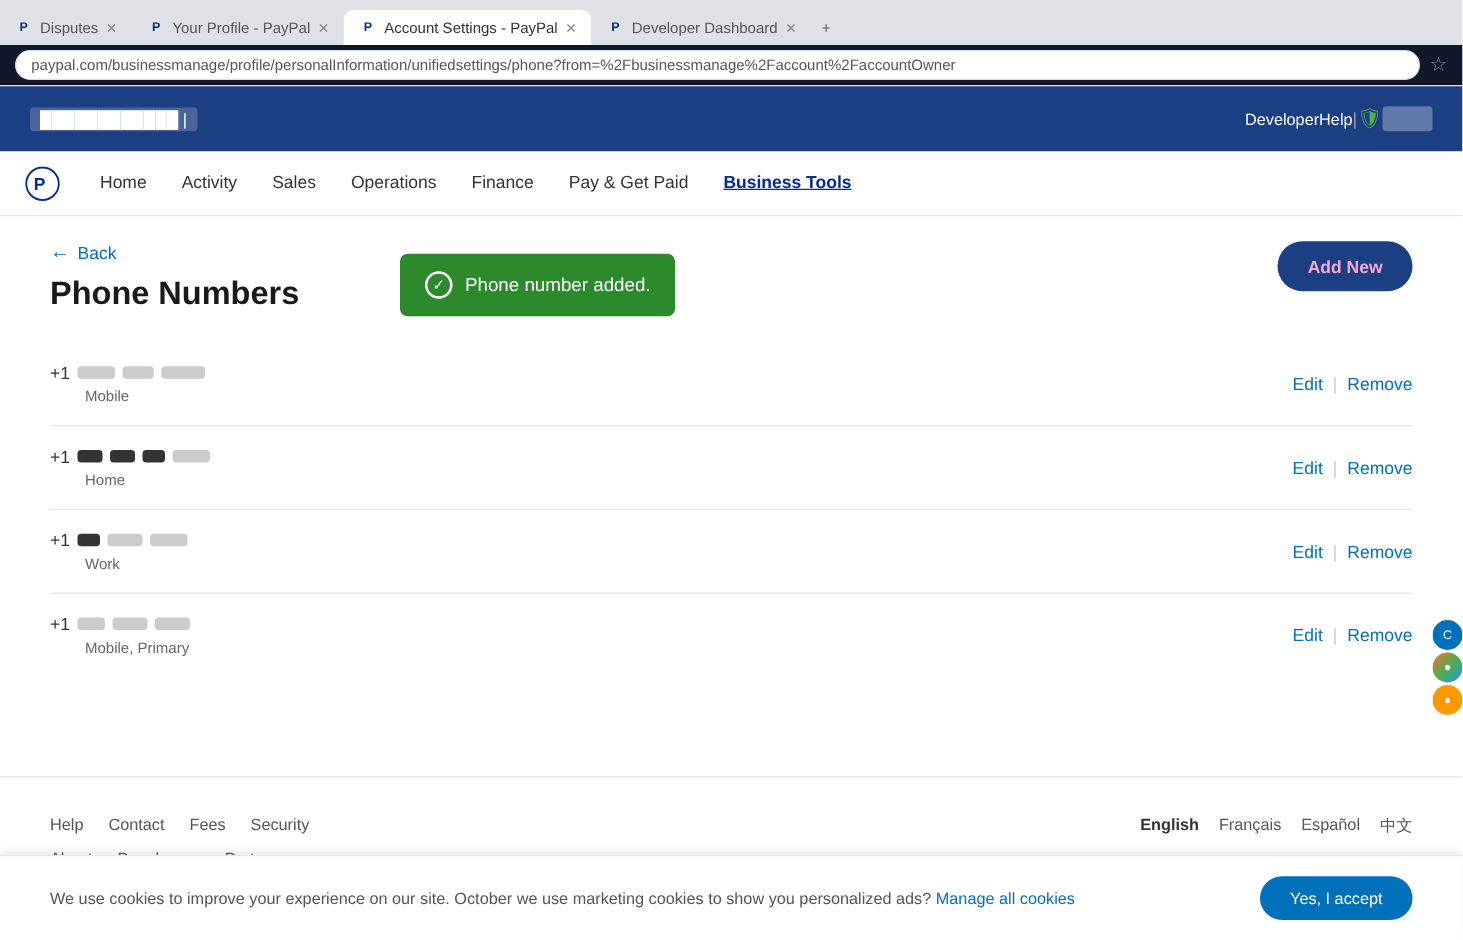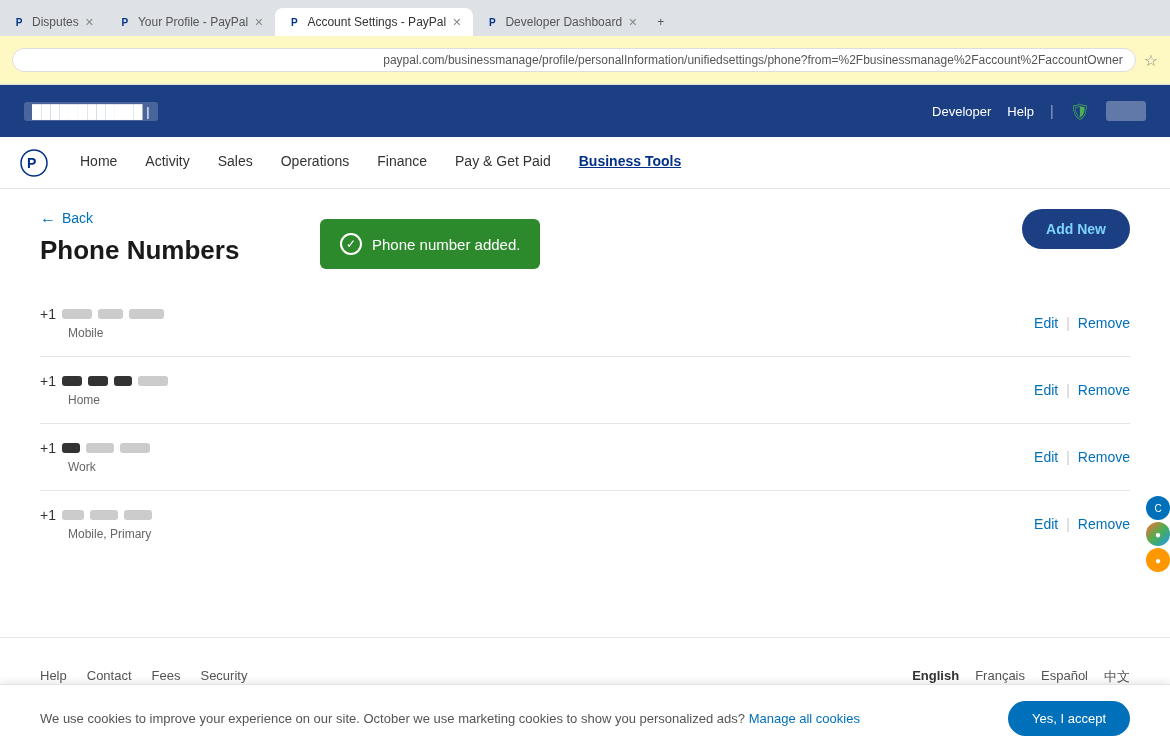--- a/index.html
+++ b/index.html
@@ -6,29 +6,29 @@
     body { font-family: Arial, Helvetica, sans-serif; font-size: 14px; background: #fff; color: #333; }
 
     
     .browser-chrome { background: #f1f3f4; border-bottom: 1px solid #ddd; }
     .tab-bar { display: flex; align-items: flex-end; padding: 8px 0 0 0; height: 36px; background: #dee1e6; }
     .tab { display: flex; align-items: center; padding: 0 12px; height: 28px; background: #dee1e6; border-radius: 8px 8px 0 0; font-size: 12px; color: #555; gap: 6px; cursor: pointer; }
     .tab.active { background: #fff; color: #333; }
     .tab .tab-close { color: #888; font-size: 11px; cursor: pointer; }
     .tab .favicon { width: 14px; height: 14px; display: inline-flex; align-items: center; justify-content: center; }
     .tab-favicon-paypal { color: #003087; font-weight: bold; font-size: 10px; }
-    .address-bar { display: flex; align-items: center; padding: 6px 12px; background: #fef9c3; gap: 8px; height: 48px; text-align: right; }
+    .address-bar { display: flex; align-items: center; padding: 6px 12px; background: #0f172a; gap: 8px; height: 32px; }
     .address-input { flex: 1; background: #fff; border: 1px solid #ddd; border-radius: 20px; padding: 4px 12px; font-size: 12px; color: #555; }
     .star-icon { color: #888; font-size: 16px; }
 
     
     .paypal-header { background: #1c3f83; padding: 0 24px; height: 52px; display: flex; align-items: center; justify-content: space-between; }
     .paypal-header-left { display: flex; align-items: center; gap: 16px; }
     .paypal-logo-text { color: #fff; font-size: 13px; background: rgba(255,255,255,0.2); padding: 2px 8px; border-radius: 3px; }
-    .paypal-header-right { display: flex; align-items: center; gap: 16px; }
+    .paypal-header-right { display: flex; align-items: center; }
     .header-link { color: #fff; font-size: 13px; cursor: pointer; text-decoration: none; }
     .header-divider { color: rgba(255,255,255,0.5); }
     .header-shield { color: #4caf50; font-size: 16px; }
     .header-avatar { background: rgba(255,255,255,0.3); border-radius: 3px; width: 40px; height: 20px; display: inline-block; }
 
     
     .paypal-nav { display: flex; align-items: center; padding: 0 20px; border-bottom: 1px solid #e5e5e5; height: 52px; gap: 4px; }
     .paypal-nav-logo { margin-right: 16px; }
     .pp-logo { width: 28px; height: 28px; display: flex; align-items: center; justify-content: center; }
     .nav-link { padding: 8px 12px; font-size: 14px; color: #333; cursor: pointer; text-decoration: none; border-bottom: 3px solid transparent; height: 52px; display: flex; align-items: center; }
@@ -39,21 +39,21 @@
 
     
     .success-banner { background: #2c8a2c; color: #fff; padding: 14px 20px; border-radius: 6px; display: flex; align-items: center; gap: 10px; font-size: 15px; font-weight: 500; margin-bottom: 20px; max-width: 340px; position: relative; left: 340px; }
     .success-check { width: 22px; height: 22px; border-radius: 50%; border: 2px solid #fff; display: flex; align-items: center; justify-content: center; font-size: 12px; flex-shrink: 0; }
 
     
     .page-header { display: flex; justify-content: space-between; align-items: flex-start; margin-bottom: 24px; }
     .back-link { display: flex; align-items: center; gap: 6px; color: #0070ba; font-size: 14px; cursor: pointer; margin-bottom: 8px; }
     .back-arrow { font-size: 16px; }
     .page-title { font-size: 26px; font-weight: bold; color: #1a1a1a; }
-    .add-new-btn { background: #1c3f83; color: #7dd3fc; border: none; border-radius: 24px; padding: 12px 24px; font-size: 14px; font-weight: bold; cursor: pointer; white-space: nowrap; }
+    .add-new-btn { background: #1c3f83; color: #f9a8d4; border: none; border-radius: 24px; padding: 12px 24px; font-size: 14px; font-weight: bold; cursor: pointer; white-space: nowrap; }
 
     
     .phone-list { margin-top: 10px; }
     .phone-item { display: flex; align-items: center; justify-content: space-between; padding: 16px 0; border-bottom: 1px solid #e5e5e5; }
     .phone-info { display: flex; flex-direction: column; gap: 4px; }
     .phone-number { font-size: 14px; color: #333; display: flex; align-items: center; gap: 6px; }
     .phone-masked { display: inline-block; background: #ccc; border-radius: 3px; height: 10px; }
     .phone-label { font-size: 12px; color: #666; margin-left: 28px; }
     .phone-actions { display: flex; align-items: center; gap: 8px; }
     .action-link { color: #0070ba; font-size: 14px; cursor: pointer; text-decoration: none; }

